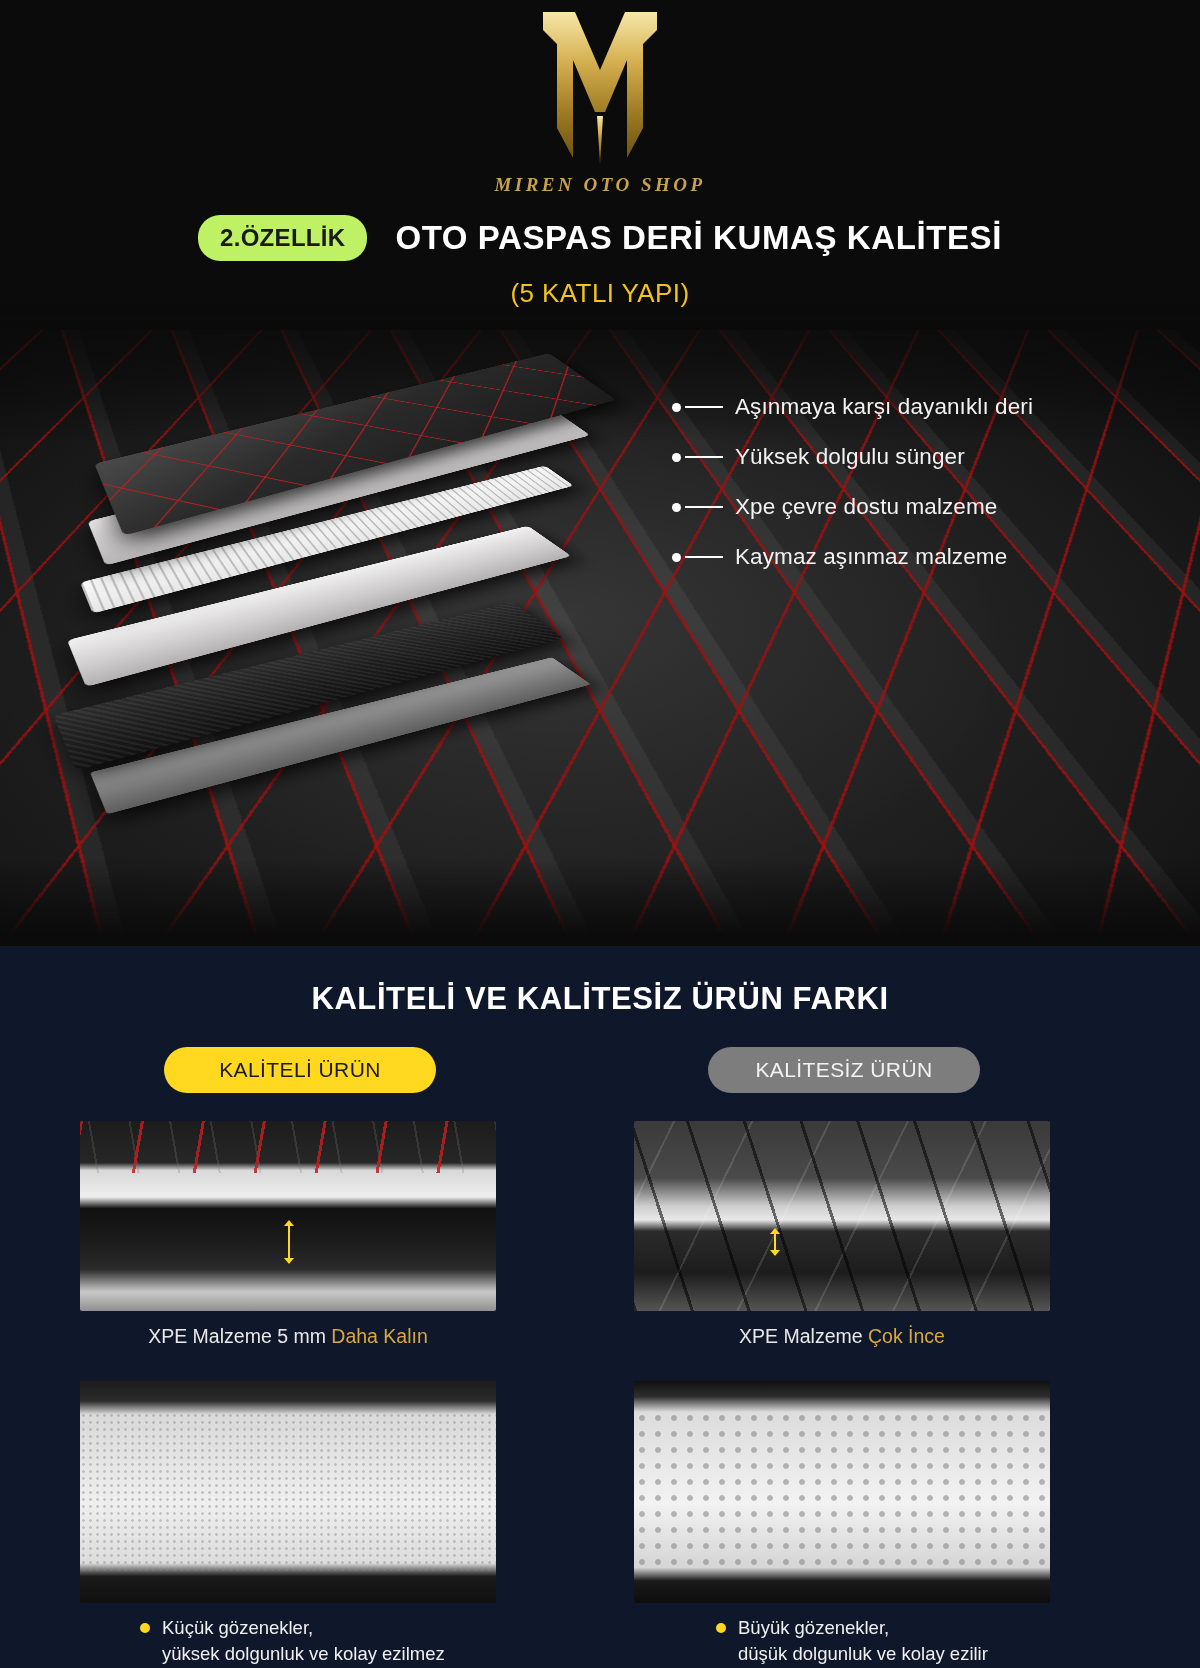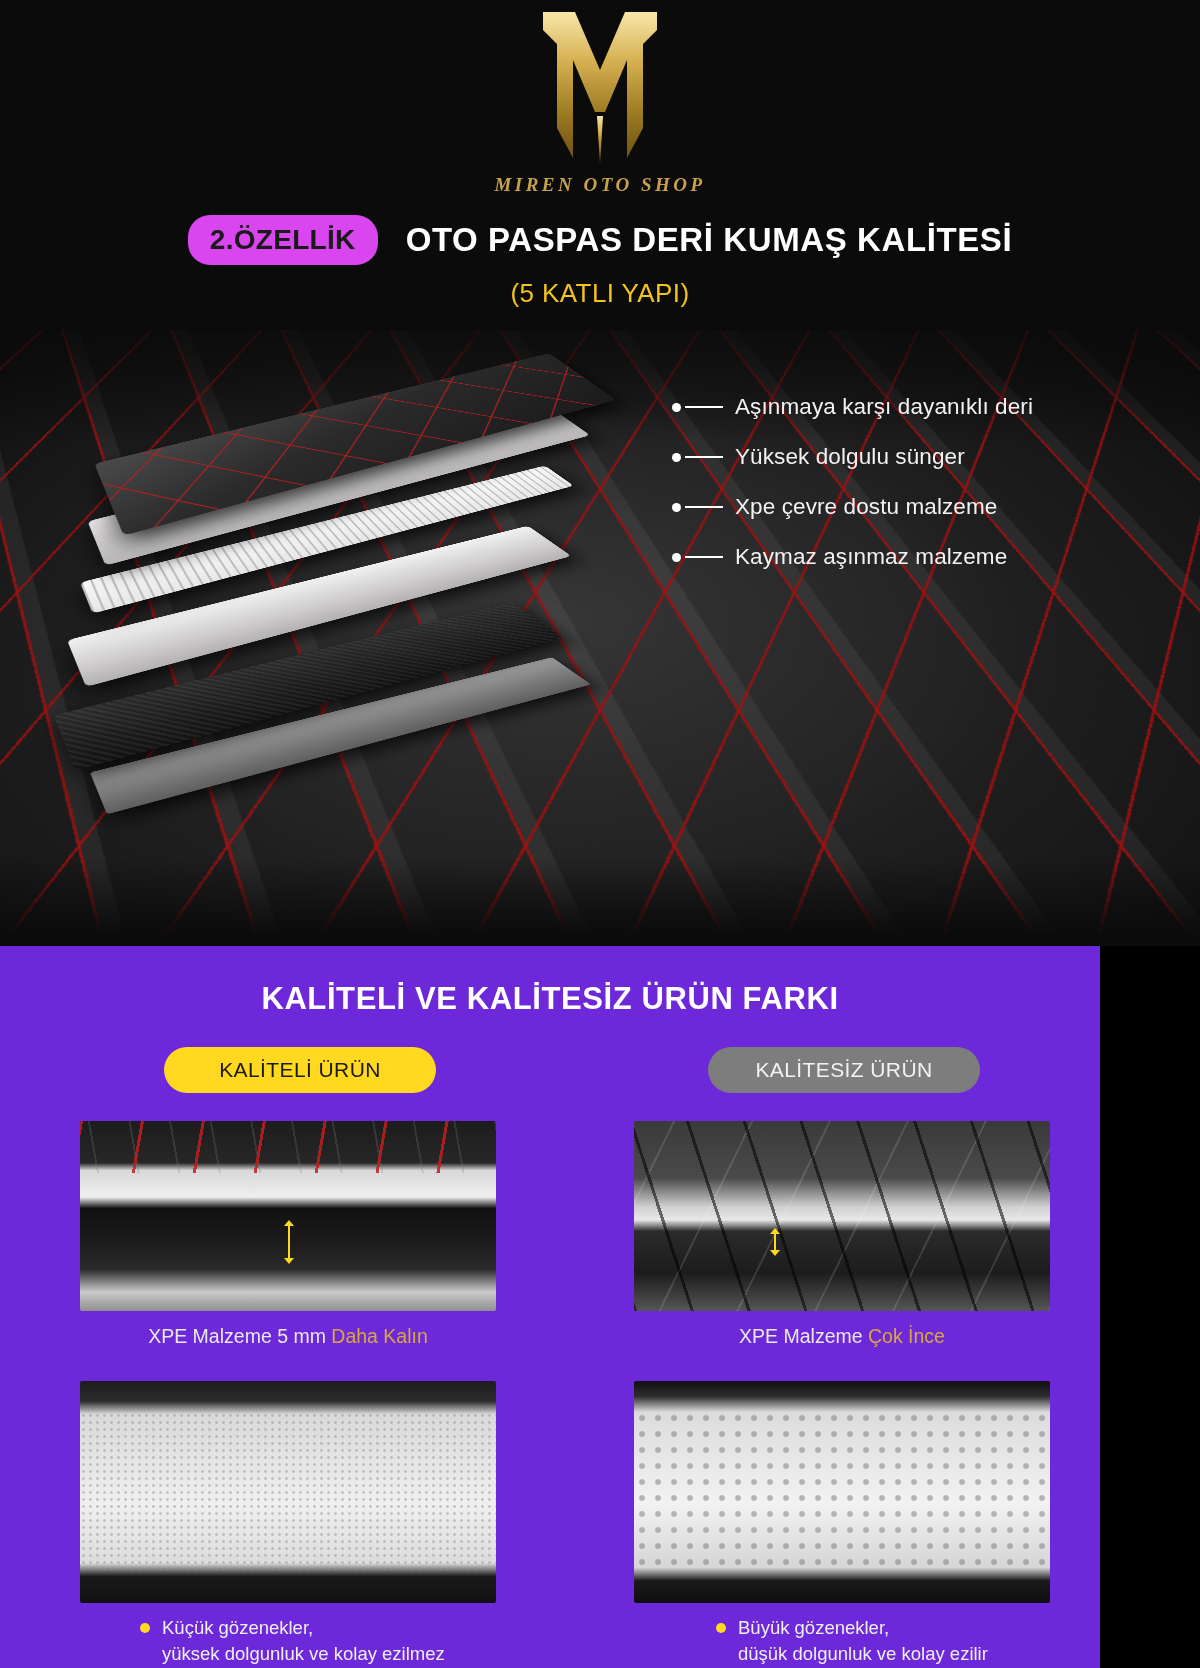--- a/index.html
+++ b/index.html
@@ -88,25 +88,25 @@
   .heading-row {
     position: absolute;
     left: 0; top: 215px;
     width: 1200px;
     z-index: 6;
     display: flex;
     align-items: center;
     justify-content: center;
   }
   .badge-feature {
-    background: #d946ef;
+    background: #bef264;
     color: #1a1a1a;
     border-radius: 22px;
     padding: 9px 22px;
-    font-size: 28px;
+    font-size: 24px;
     font-weight: bold;
     letter-spacing: 0.3px;
     margin-right: 28px;
     white-space: nowrap;
   }
   .heading-main {
     font-size: 33px;
     font-weight: bold;
     letter-spacing: 0.6px;
     color: #ffffff;
@@ -211,23 +211,23 @@
   .callout .ctext {
     font-size: 22.5px;
     color: #f2f2f2;
     white-space: nowrap;
     letter-spacing: 0.1px;
   }
 
   
   .bottom-section {
     position: relative;
-    width: 1100px;
+    width: 1200px;
     height: 722px;
-    background: #6d28d9;
+    background: #0f172a;
     overflow: hidden;
   }
   .compare-title {
     text-align: center;
     padding-top: 35px;
     font-size: 31px;
     font-weight: bold;
     letter-spacing: 0.6px;
     color: #ffffff;
   }

